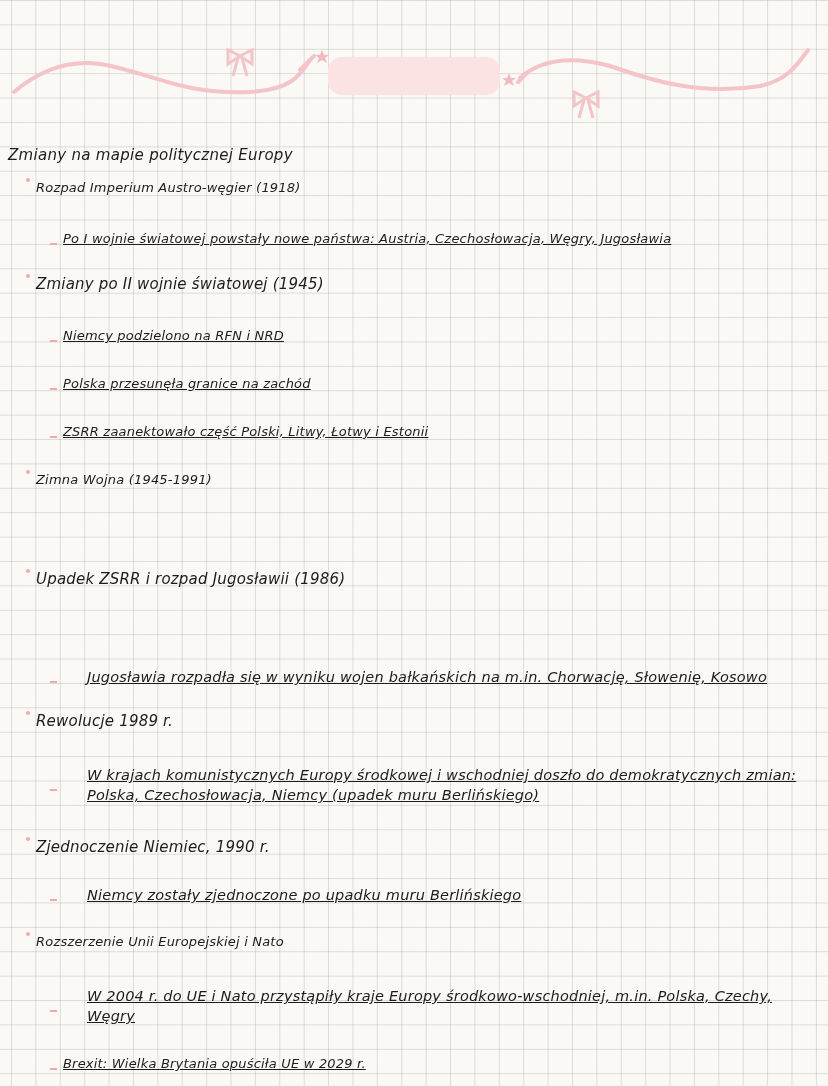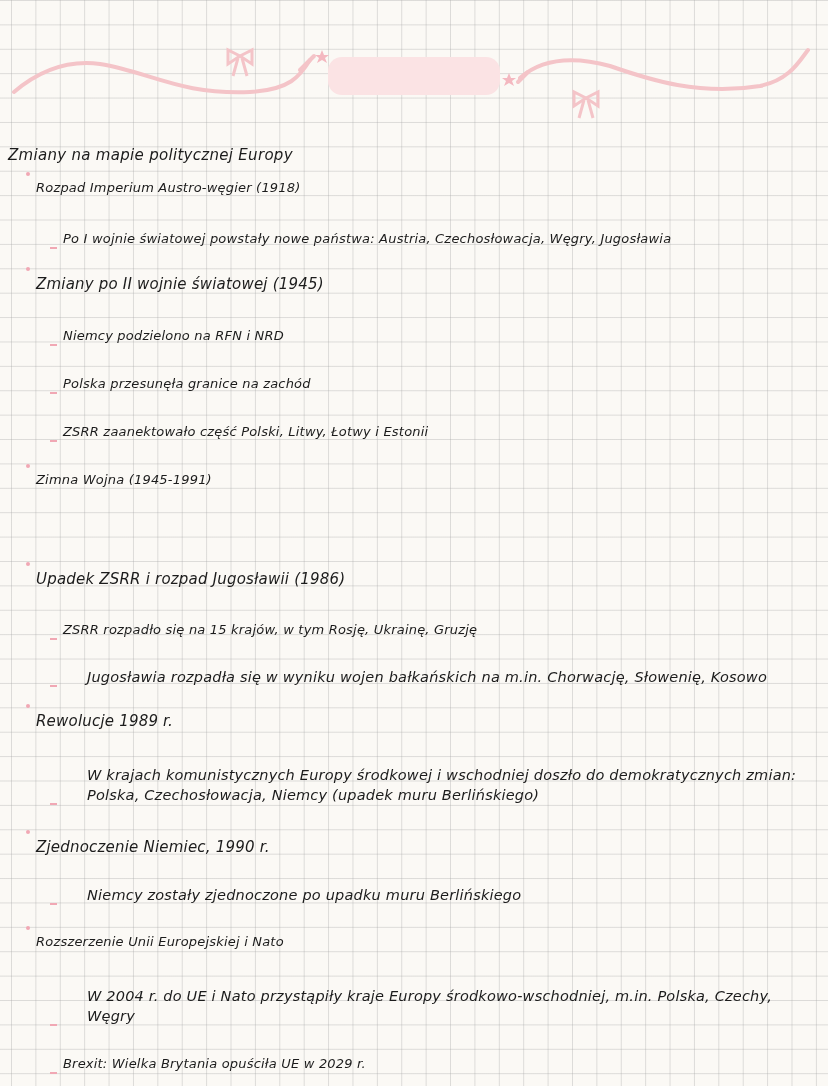--- a/index.html
+++ b/index.html
@@ -17,30 +17,30 @@
       font-family: "DejaVu Sans", sans-serif;
       color: #1c1c1c;
     }
     .page { position: absolute; inset: 0; }
     .decor { position: absolute; left: 0; top: 0; width: 828px; height: 140px; }
     .title {
       position: absolute; left: 8px; top: 146px;
       font-size: 15px; letter-spacing: 0.3px; font-family: "DejaVu Sans", sans-serif;
       font-style: italic;
     }
-    .heading-row { position: absolute; left: 26px; display: flex; align-items: flex-start; }
+    .heading-row { position: absolute; left: 26px; display: flex; align-items: center; }
     .bullet-dot {
       width: 4px; height: 4px; border-radius: 50%;
       background: #f1a8b4; margin-right: 6px; position: relative; top: -8px;
     }
     .heading {
       font-size: 15px; font-style: italic; letter-spacing: 0.2px;
     }
     .heading.small { font-size: 13px; }
-    .sub-row { position: absolute; left: 50px; display: flex; align-items: flex-end; }
+    .sub-row { position: absolute; left: 50px; display: flex; align-items: center; text-decoration: underline; }
     .dash {
       width: 7px; height: 2px; background: #f1a8b4; margin-right: 6px; margin-top: 9px; flex-shrink: 0;
     }
     .sub {
       font-size: 13px; font-style: italic; letter-spacing: 0.2px; line-height: 20px;
     }
     .sub.big { font-size: 14.5px; margin-left: 24px; }
   </style>
 </head>
 <body>
@@ -101,24 +101,20 @@
 
   <div class="heading-row" style="top:472px">
     <span class="bullet-dot"></span>
     <span class="heading small">Zimna Wojna (1945-1991)</span>
   </div>
 
   <div class="heading-row" style="top:570px">
     <span class="bullet-dot"></span>
     <span class="heading">Upadek ZSRR i rozpad Jugosławii (1986)</span>
   </div>
-  <div class="sub-row" style="top:620px">
-    <span class="dash"></span>
-    <span class="sub">ZSRR rozpadło się na 15 krajów, w tym Rosję, Ukrainę, Gruzję</span>
-  </div>
   <div class="sub-row" style="top:667px">
     <span class="dash"></span>
     <span class="sub big">Jugosławia rozpadła się w wyniku wojen bałkańskich na m.in. Chorwację, Słowenię, Kosowo</span>
   </div>
 
   <div class="heading-row" style="top:712px">
     <span class="bullet-dot"></span>
     <span class="heading">Rewolucje 1989 r.</span>
   </div>
   <div class="sub-row" style="top:765px; width:760px">

